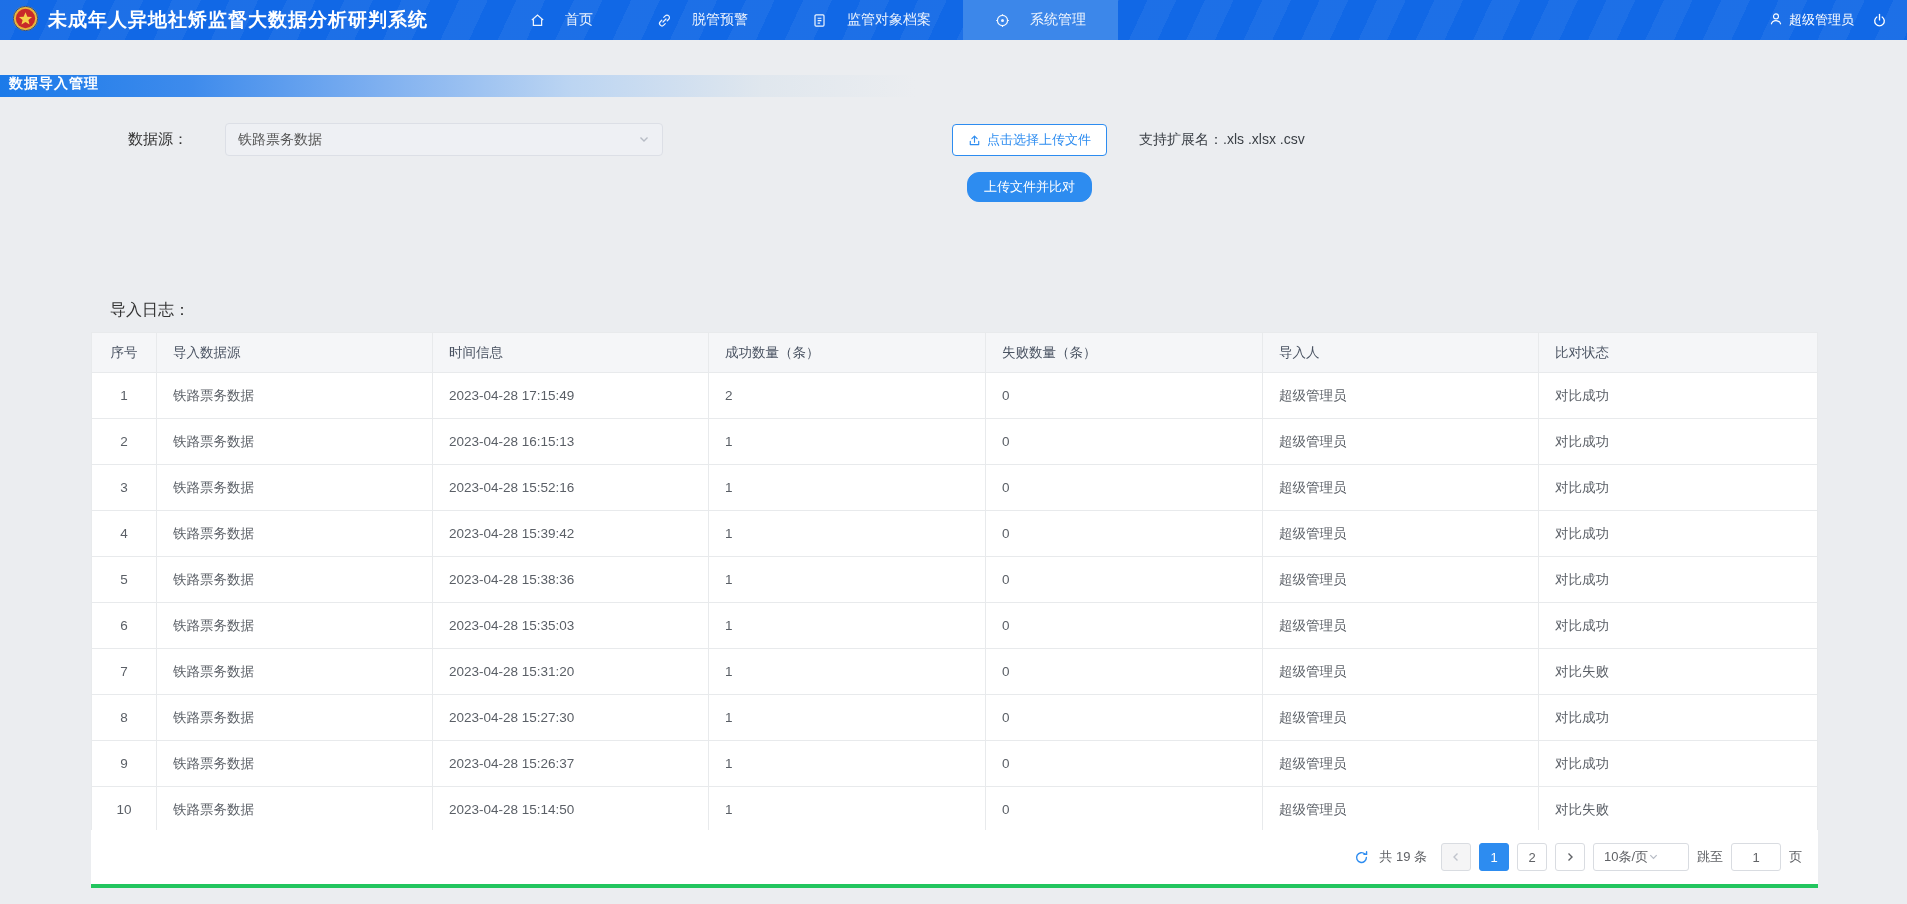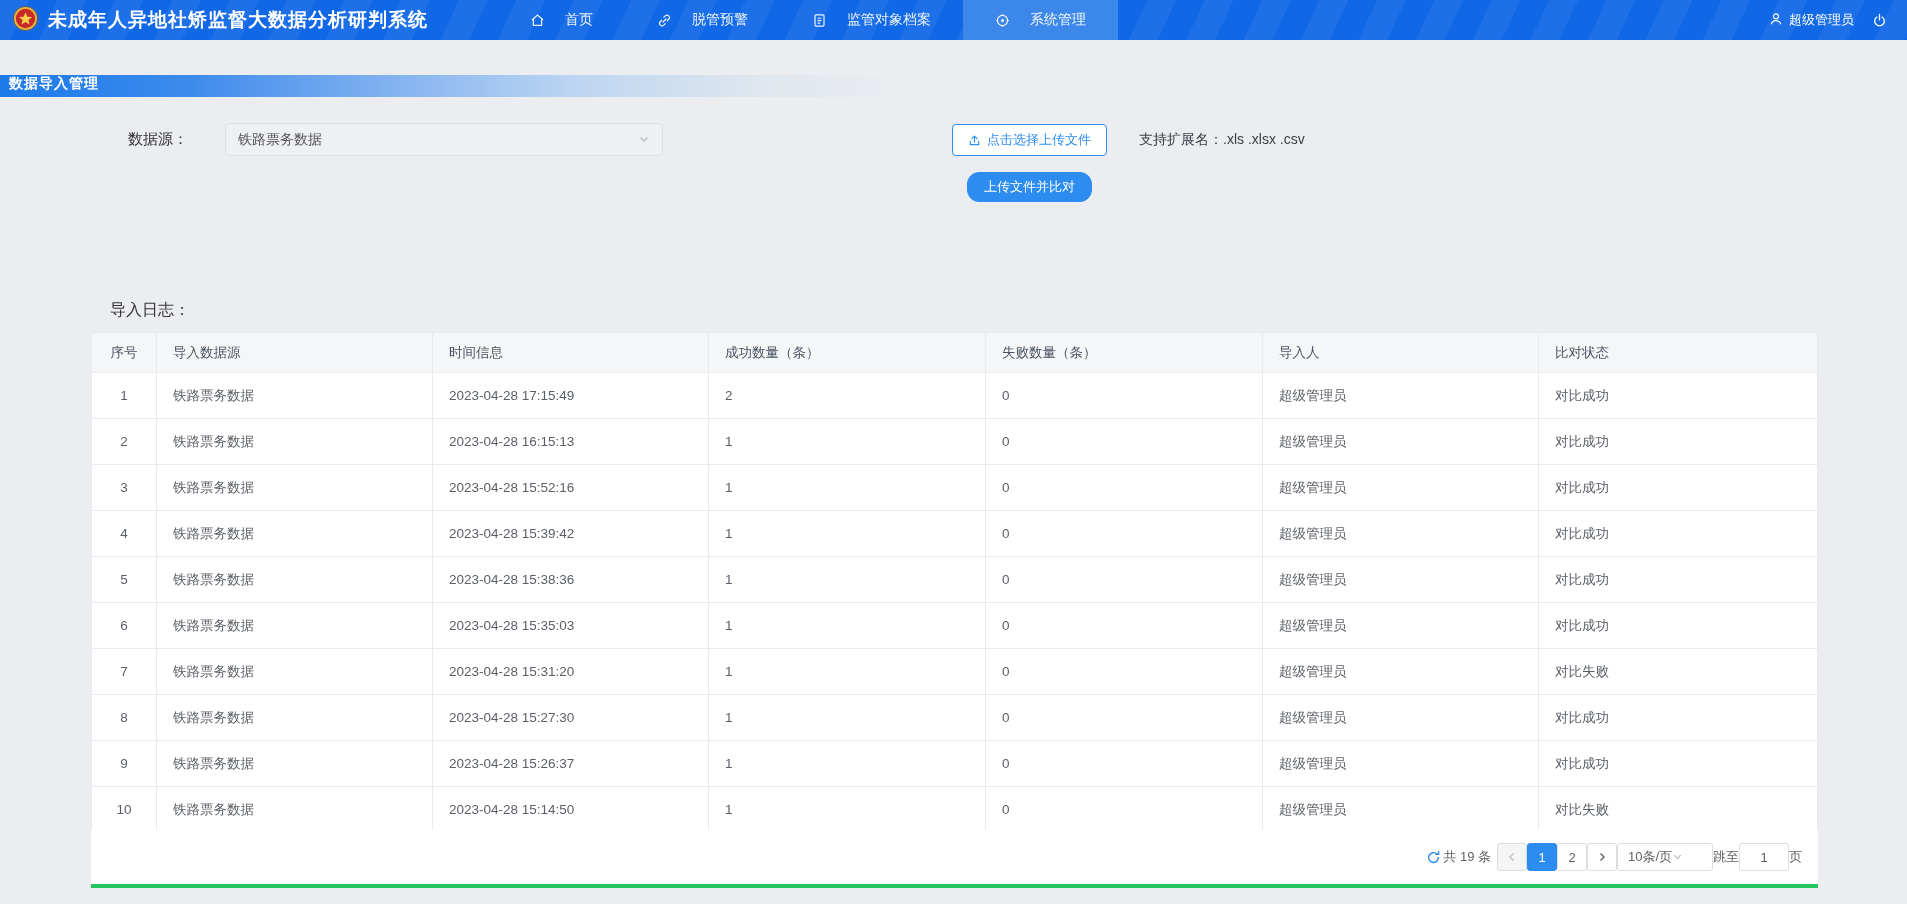--- a/index.html
+++ b/index.html
@@ -101,21 +101,21 @@
     overflow:hidden; white-space:nowrap;
   }
   .log-table th { height:40px; background:#f5f6f8; color:#4a5362; }
   .log-table td { height:46px; color:#5a5f66; background:#fff; }
   .log-table .center { text-align:center; padding-left:0; }
 
   
   .pagination {
     position:absolute; left:0; bottom:0; width:100%; height:54px;
     display:flex; align-items:center; justify-content:flex-end;
-    gap:0; padding-right:16px; font-size:13px; color:#606266;
+    gap:8px; padding-right:16px; font-size:13px; color:#606266;
     background:#fff;
   }
   .pg-refresh { display:flex; align-items:center; cursor:pointer; margin-right:2px; }
   .pg-total { margin-right:6px; }
   .pg-btn {
     min-width:30px; height:28px; padding:0 6px;
     display:inline-flex; align-items:center; justify-content:center;
     background:#fff; border:1px solid #d9dce1; border-radius:3px;
     color:#606266; font-size:13px; cursor:pointer; font-family:inherit;
   }

